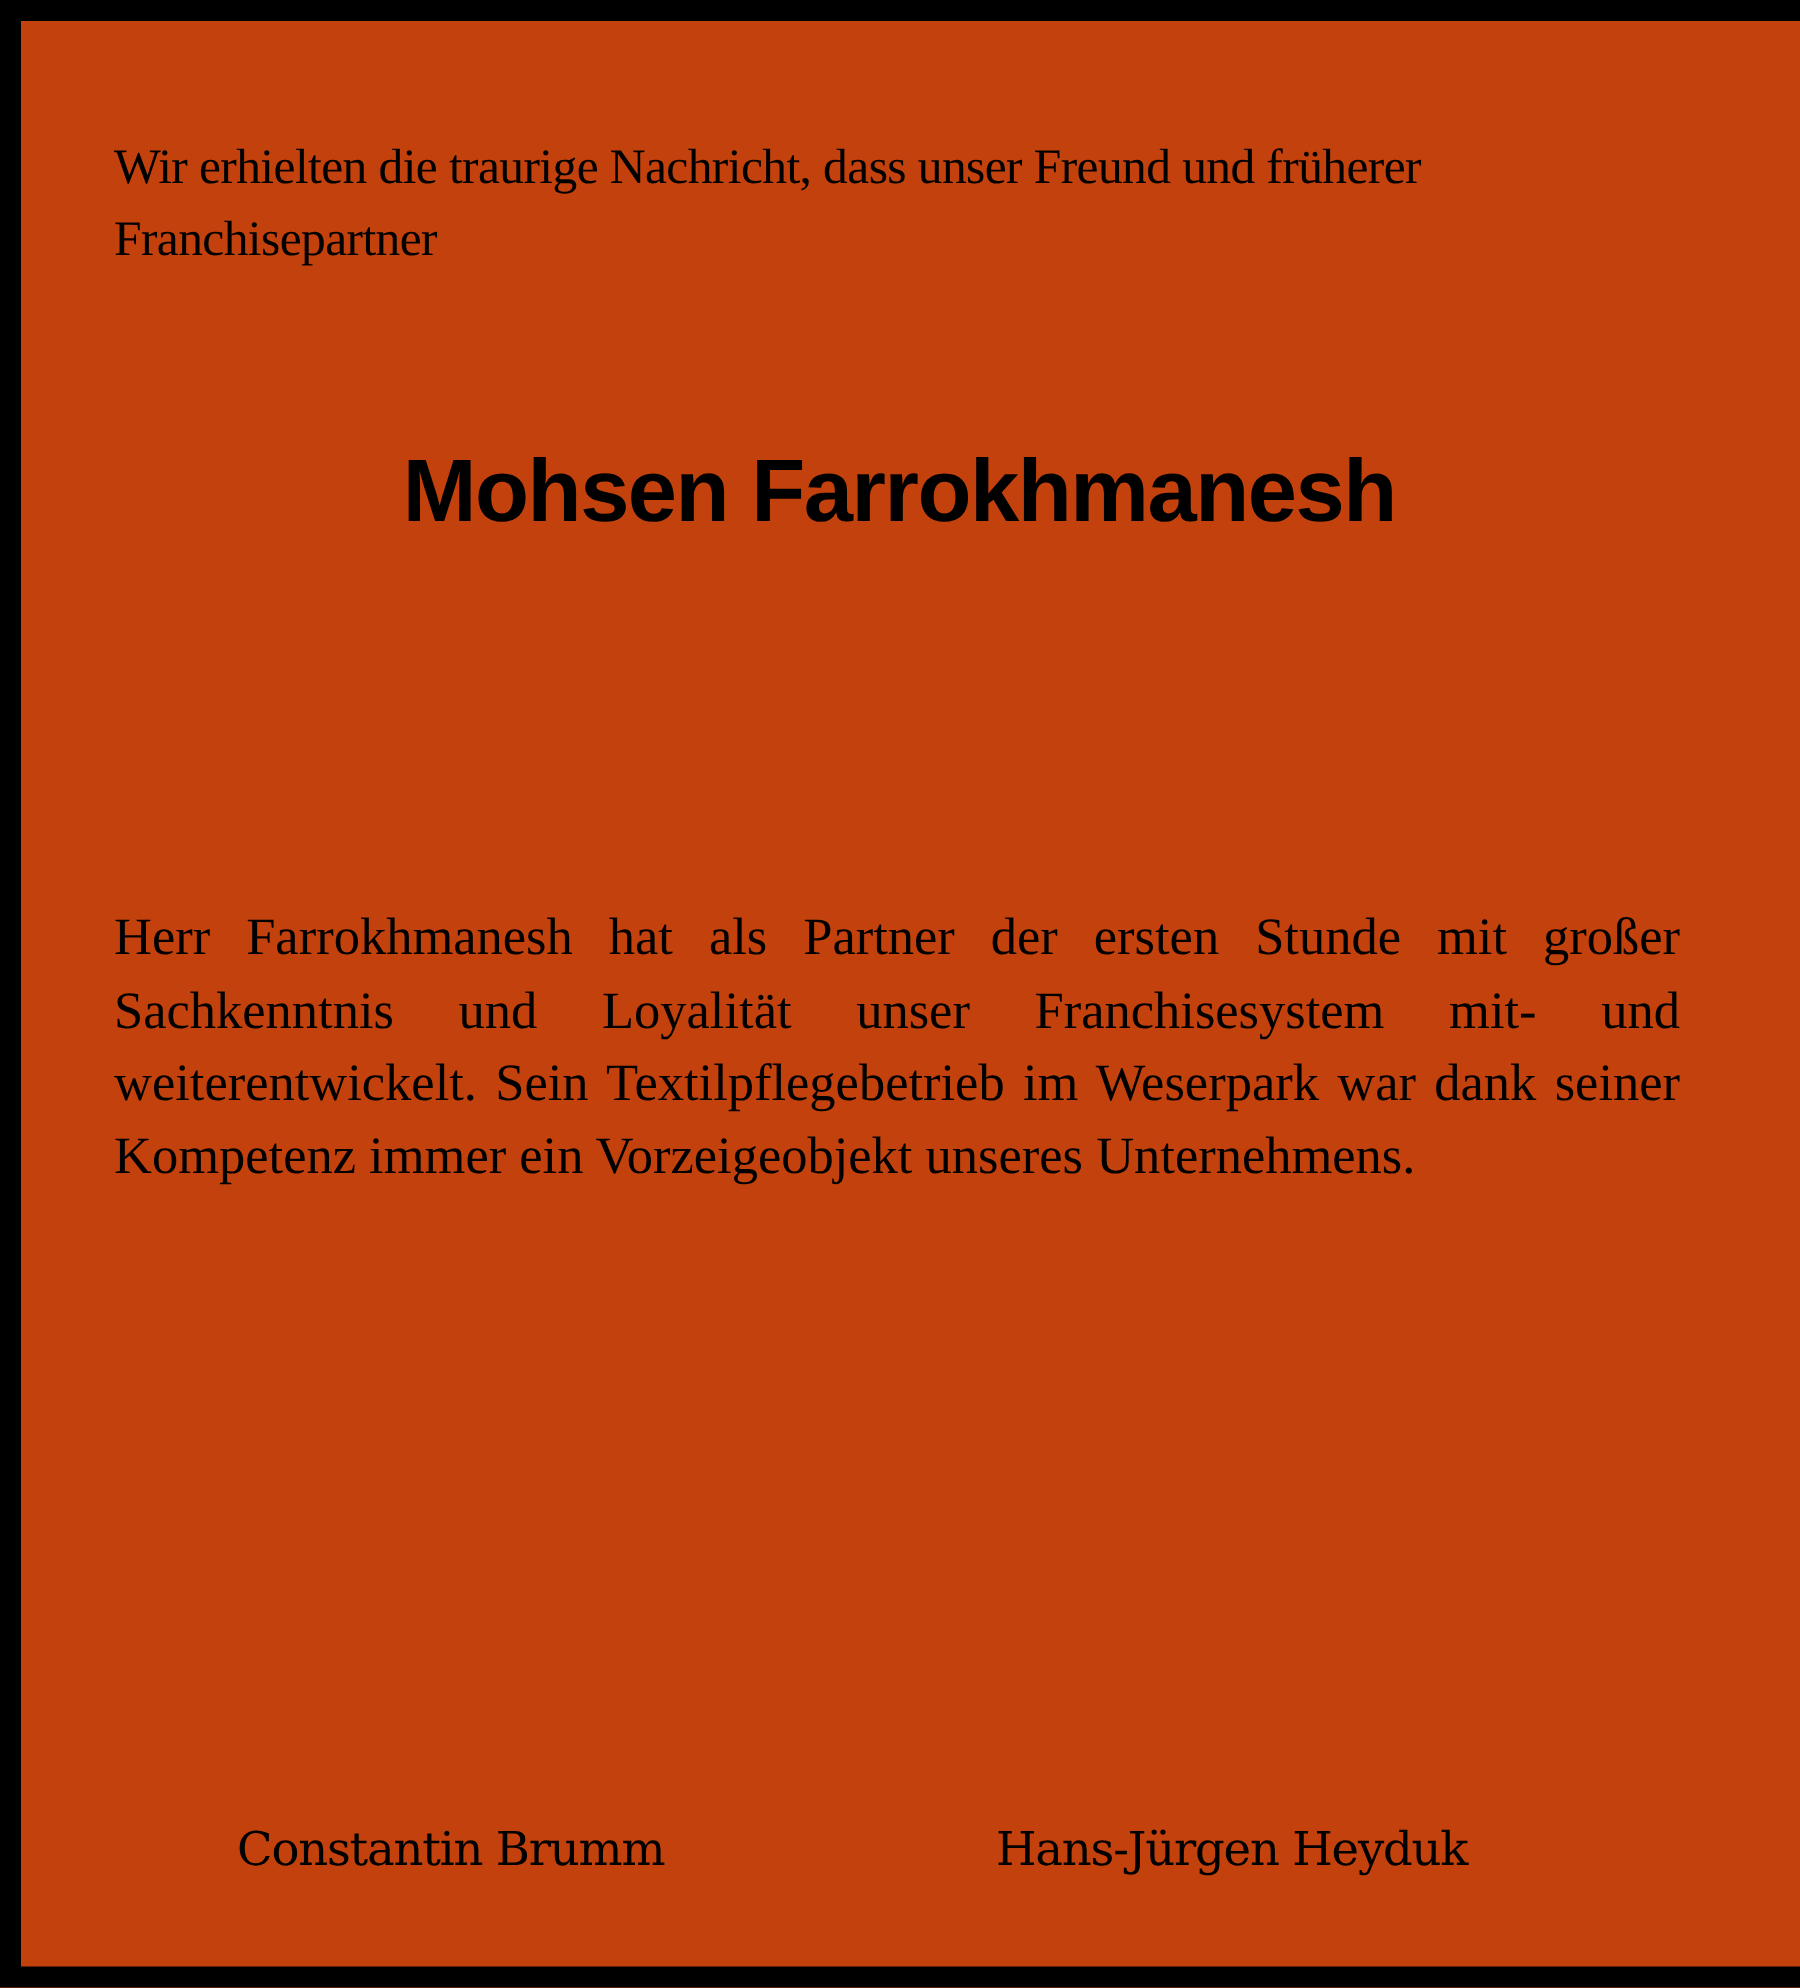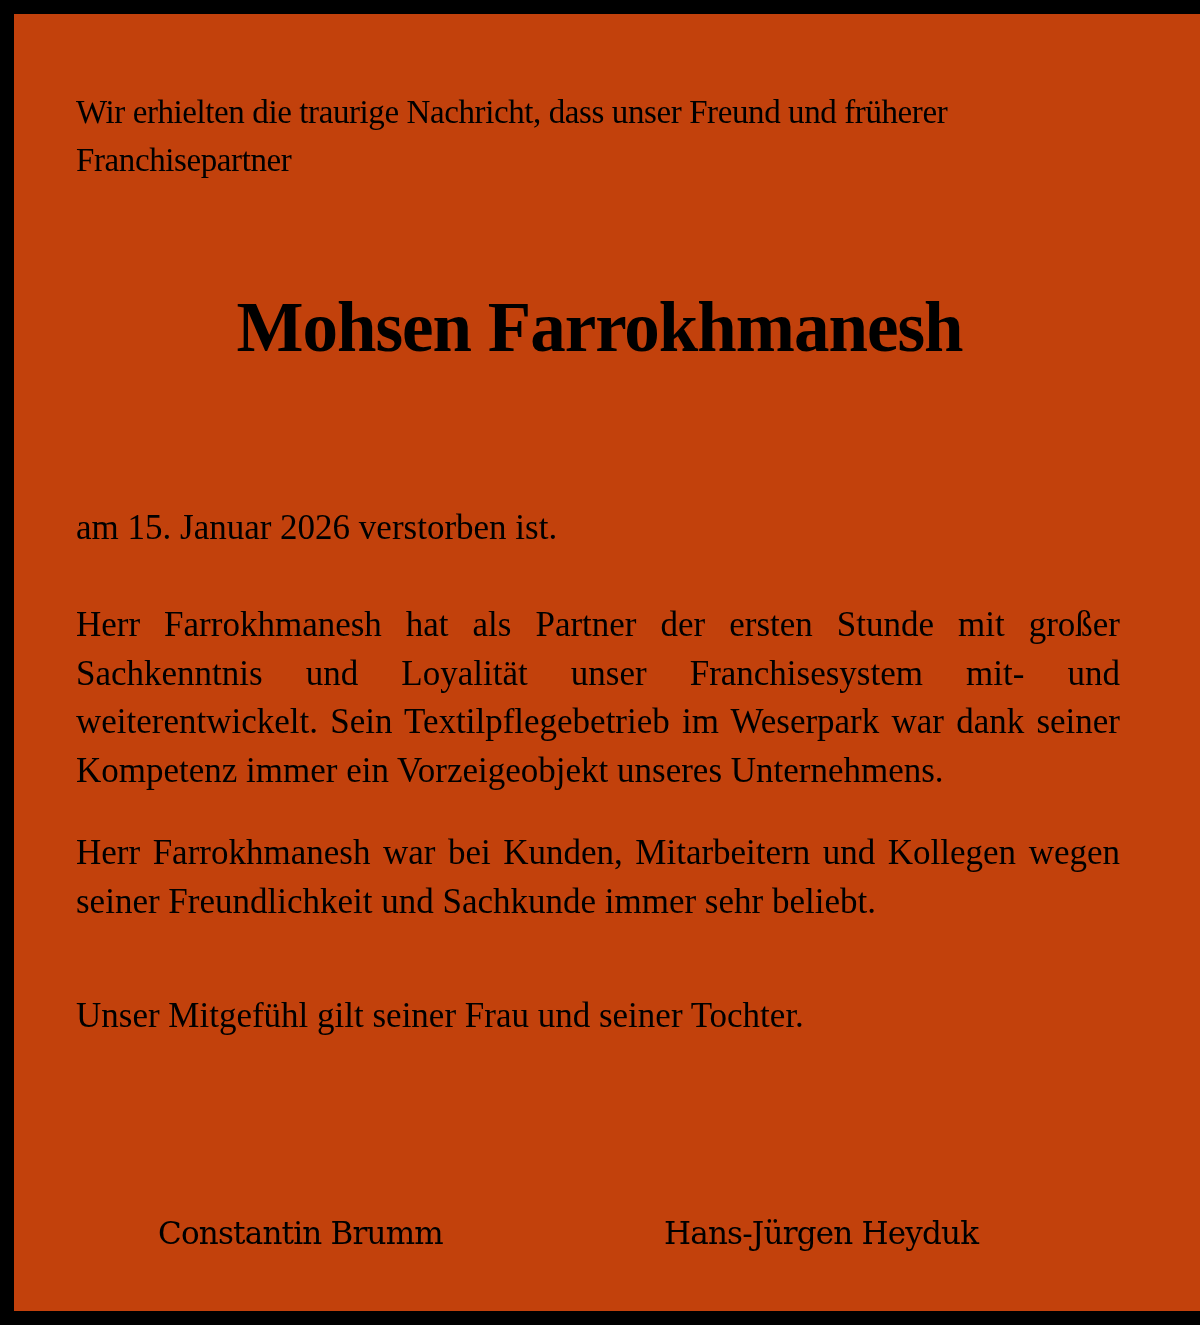--- a/index.html
+++ b/index.html
@@ -16,22 +16,22 @@
     background: #c2410c;
   }
   .intro {
     position: absolute; left: 62px; top: 74px; width: 1060px;
     font-size: 33px; line-height: 48px; letter-spacing: -0.4px;
     font-family: "Liberation Serif", serif;
   }
   .name {
     position: absolute; left: 0; top: 268px; width: 1171px;
     text-align: center;
-    font-family: Liberation Serif, serif; font-weight: bold;
-    font-size: 71px; line-height: 90px; letter-spacing: -1px;
+    font-family: Liberation Sans, sans-serif; font-weight: bold;
+    font-size: 59px; line-height: 90px; letter-spacing: -1px;
   }
   .body-text {
     position: absolute; left: 62px; width: 1044px;
     font-family: "Liberation Serif", serif;
     font-size: 35px; line-height: 48.5px;
     text-align: justify;
   }
   .p0 { top: 490px; }
   .p1 { top: 556px; margin-top: 31px; }
   .p2 { top: 815px; }
@@ -49,19 +49,16 @@
   }
   .sig-left { left: 144px; }
   .sig-right { left: 650px; }
 </style>
 </head>
 <body>
 
 <div class="frame">
   <div class="intro">Wir erhielten die traurige Nachricht, dass unser Freund und früherer Franchisepartner</div>
   <div class="name">Mohsen Farrokhmanesh</div>
-  <div class="body-text p0">am 15. Januar 2026 verstorben ist.</div>
   <div class="body-text p1">Herr Farrokhmanesh hat als Partner der ersten Stunde mit großer Sachkenntnis und Loyalität unser Franchisesystem mit- und weiterentwickelt. Sein Textilpflegebetrieb im Weserpark war dank seiner Kompetenz immer ein Vorzeigeobjekt unseres Unternehmens.</div>
-  <div class="body-text p2">Herr Farrokhmanesh war bei Kunden, Mitarbeitern und Kollegen wegen seiner Freundlichkeit und Sachkunde immer sehr beliebt.</div>
-  <div class="body-text p3">Unser Mitgefühl gilt seiner Frau und seiner Tochter.</div>
   <div class="sig-name sig-left">Constantin Brumm</div>
   <div class="sig-name sig-right">Hans-Jürgen Heyduk</div>
 </div>
 
 </body></html>

